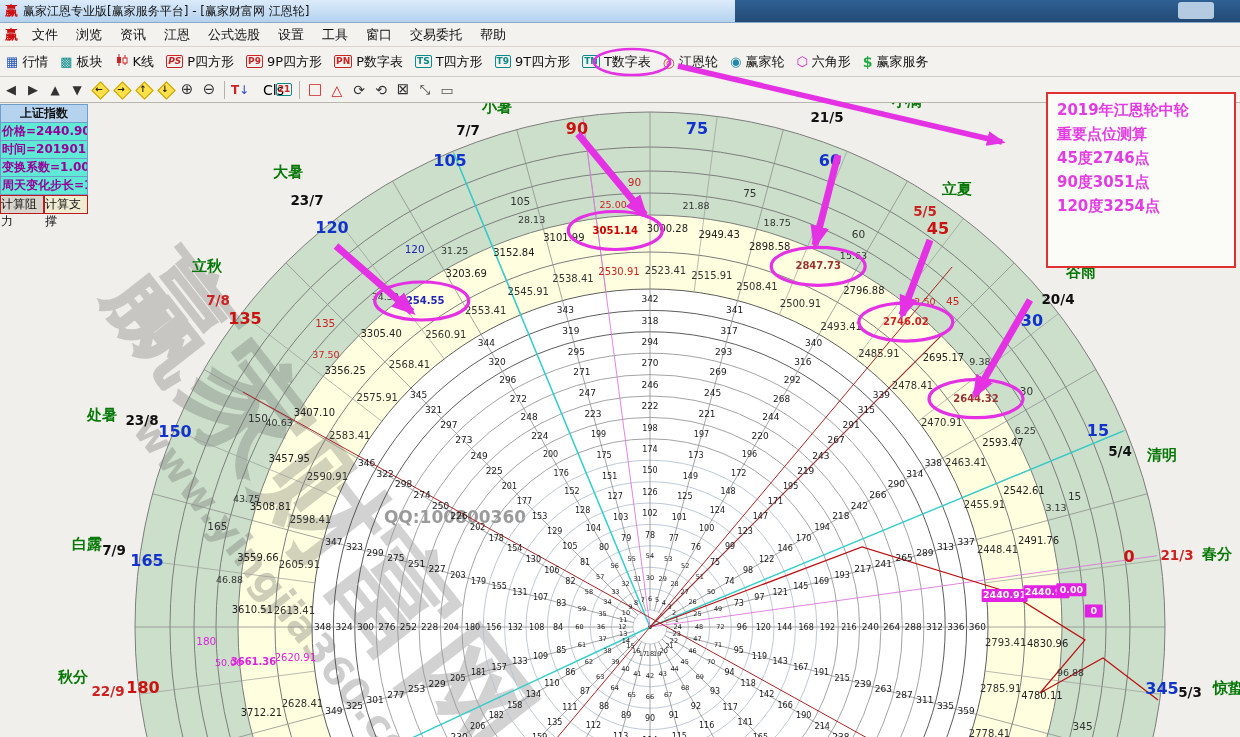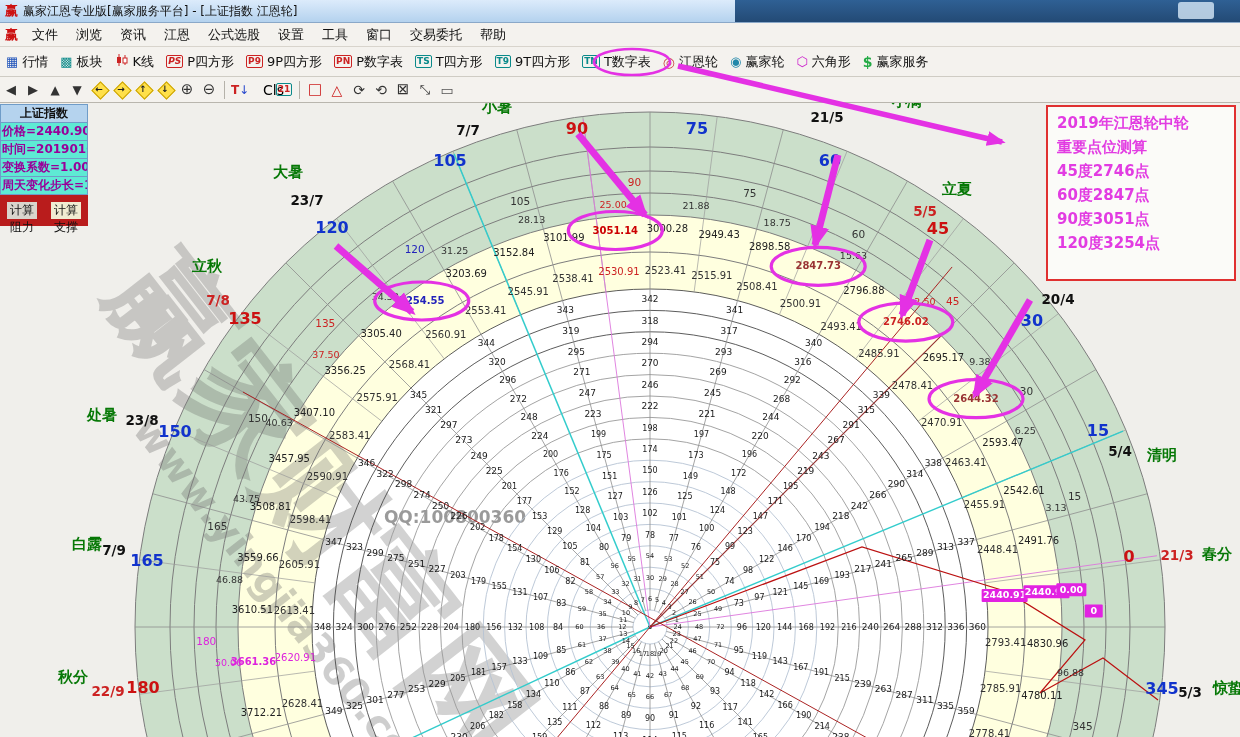--- a/index.html
+++ b/index.html
@@ -36,35 +36,35 @@
   #main{position:absolute;left:0;top:103px;width:1240px;height:634px;background:#f0efeb;z-index:1}
   #wheel{position:absolute;left:0;top:0;z-index:2}
   #overlay{position:absolute;left:0;top:0;z-index:12;pointer-events:none}
 
   .info-panel{position:absolute;left:0;top:104px;width:88px;z-index:8;font-size:12px}
   .ip-title{background:#b5d3ee;border:1px solid #6f9cc8;color:#111;text-align:center;
     font-weight:bold;height:17px;line-height:17px}
   .ip-row{background:#5eead4;border:1px solid #6f9cc8;border-top:none;color:#990099;
     font-weight:bold;height:17px;line-height:17px;padding-left:1px;white-space:nowrap;overflow:hidden}
   .ip-btns{display:flex}
-  .ip-btn{flex:1;border:7px solid #b91c1c;background:#d9d5cd;color:#111;text-align:center;
+  .ip-btn{flex:1;border:1px solid #b91c1c;background:#d9d5cd;color:#111;
     height:17px;line-height:17px;font-size:12px;cursor:default}
   .ip-btn.alt{background:#f0ecd2}
 
-  .anno-box{position:absolute;left:1046px;top:105px;width:190px;height:176px;z-index:10;
+  .anno-box{position:absolute;left:1046px;top:92px;width:190px;height:176px;z-index:10;
     background:#fbfbf8;border:2px solid #e03030;box-sizing:border-box;padding:4px 6px 0 9px}
   .anno-line{color:#e23ce2;font-size:15px;font-weight:bold;line-height:24px;white-space:nowrap}
 </style>
 </head>
 <body>
 <div id="page">
 
 <div class="titlebar">
   <span class="tlogo">赢</span>
-  <span>赢家江恩专业版[赢家服务平台] - [上证指数 江恩轮]</span>
+  <span>赢家江恩专业版[赢家服务平台] - [赢家财富网 江恩轮]</span>
   <div class="titlebar-right">
     <span class="patch"></span>
   </div>
 </div>
 
 <div class="menubar">
   <span class="tlogo">赢</span>
   <div id="menu-items" style="display:flex">
         <div class="menu-item">文件</div>
         <div class="menu-item">浏览</div>
@@ -871,21 +871,20 @@
   <div class="ip-btns" id="ip-btns">
         <div class="ip-btn">计算阻力</div>
         <div class="ip-btn alt">计算支撑</div>
       </div>
 </div>
 
 <div class="anno-box" id="annoBox">
       <div class="anno-line">2019年江恩轮中轮</div>
       <div class="anno-line">重要点位测算</div>
       <div class="anno-line">45度2746点</div>
-      <div class="anno-line">60度2847点</div>
       <div class="anno-line">90度3051点</div>
       <div class="anno-line">120度3254点</div>
     </div>
 
 <svg id="overlay" width="1240" height="737">
       <defs>
         <marker id="ah" viewBox="0 0 10 8" refX="8" refY="4" markerWidth="3.4" markerHeight="3" orient="auto">
           <path d="M0,0 L10,4 L0,8 Z" fill="#e431e4"></path>
         </marker>
       </defs>

